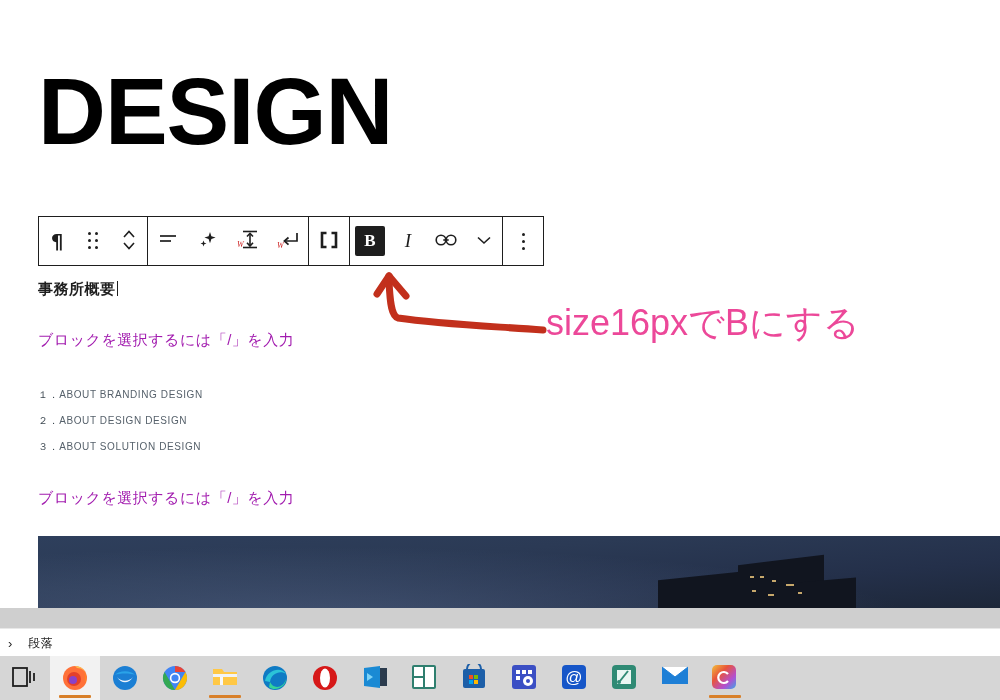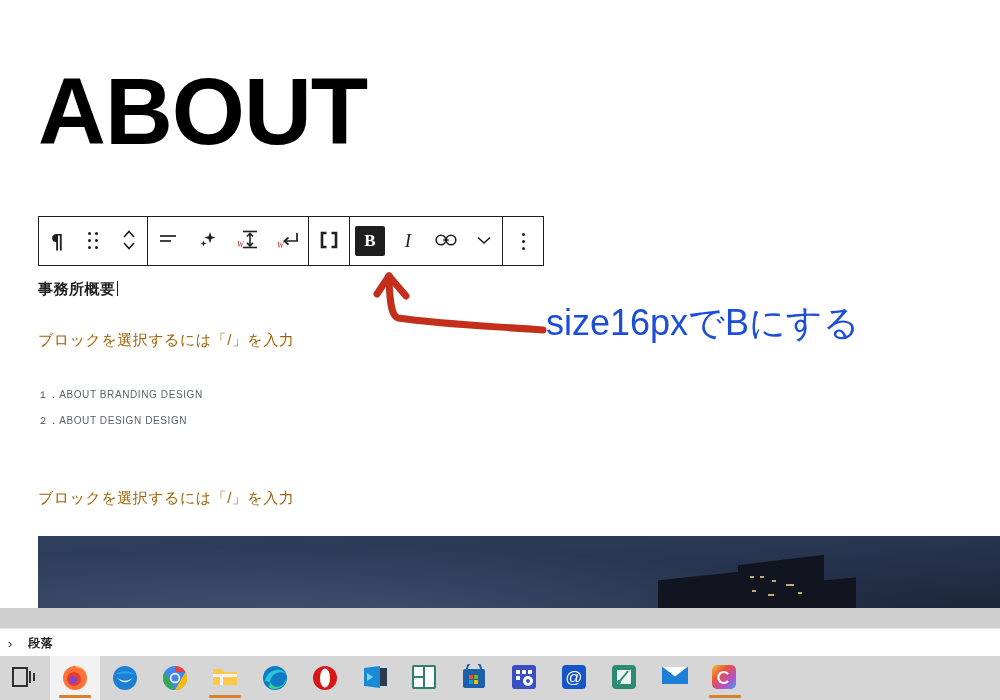--- a/index.html
+++ b/index.html
@@ -43,21 +43,21 @@
   .italic-gl{font-size:19px;font-style:italic;font-family:"Liberation Serif",serif;}
   .dots6{display:grid;grid-template-columns:4px 4px;grid-template-rows:4px 4px 4px;gap:3px;}
   .dots6 i{width:3px;height:3px;background:#1e1e1e;border-radius:50%;display:block;}
   .dots3{display:flex;flex-direction:column;gap:4px;align-items:center;}
   .dots3 i{width:3px;height:3px;background:#1e1e1e;border-radius:50%;display:block;}
 
   
   .blk{position:absolute;left:38px;color:#1e1e1e;}
   .para-bold{top:280px;font-size:15px;font-weight:bold;letter-spacing:0.5px;text-align:center;}
   .caret{display:inline-block;width:1px;height:15px;background:#1e1e1e;vertical-align:-2px;margin-left:1px;}
-  .placeholder{font-size:15px;color:#a16207;letter-spacing:0.5px;text-align:right;}
+  .placeholder{font-size:15px;color:#a21caf;letter-spacing:0.5px;text-align:right;}
   .ph1{top:331px;}
   .ph2{top:489px;}
   .olist{top:382px;font-size:10px;color:#56616b;letter-spacing:0.6px;line-height:26px;}
   .olist div{white-space:nowrap;}
   .olist .num{color:#3c4750;}
 
   
   .photo{
     position:absolute;left:38px;top:536px;width:962px;height:72px;overflow:hidden;
     background:linear-gradient(175deg,#2e3f5c 0%,#2b3a55 35%,#24304a 70%,#1d2739 100%);
@@ -70,47 +70,47 @@
   .b3{left:760px;top:44px;width:58px;height:34px;transform:skewY(-5deg);}
   .win{position:absolute;background:#e8c27a;opacity:.85;width:4px;height:2px;}
 
   
   .grayband{position:absolute;left:0;top:608px;width:1000px;height:20px;background:#cfcfcf;}
   .breadcrumb{
     position:absolute;left:0;top:628px;width:1000px;height:28px;background:#fff;
     display:flex;align-items:center;border-top:1px solid #e8e8e8;
   }
   .bc-chev{margin-left:8px;color:#1e1e1e;font-size:13px;line-height:1;}
-  .bc-label{margin-left:16px;font-size:12px;color:#1e1e1e;letter-spacing:.5px;font-weight:bold;}
+  .bc-label{margin-left:16px;font-size:12px;color:#1e1e1e;letter-spacing:.5px;}
 
   
   .taskbar{
     position:absolute;left:0;top:656px;width:1000px;height:44px;background:#d6d6d6;
     display:flex;align-items:center;
   }
   .tk{width:50px;height:44px;display:flex;align-items:center;justify-content:center;
       position:relative;cursor:pointer;}
   .tk.active{background:#f2f2f2;}
   .tk .ul{position:absolute;left:9px;right:9px;bottom:2px;height:3px;background:#d8802a;border-radius:1px;}
   .ic{width:28px;height:28px;position:relative;display:block;}
   .ic svg{display:block;}
 
   
-  .annot{position:absolute;left:546px;top:299px;font-size:36px;color:#1d4ed8;
+  .annot{position:absolute;left:546px;top:299px;font-size:36px;color:#ec4899;
          letter-spacing:0px;white-space:nowrap;font-family:"Liberation Sans",sans-serif;}
   .arrow{position:absolute;left:368px;top:262px;}
 </style>
 </head>
 <body>
 
 <div class="screen">
 
   <div class="editor">
 
-    <div class="page-title">ABOUT</div>
+    <div class="page-title">DESIGN</div>
 
     <div class="toolbar">
 
       <div class="tgroup">
         <button class="tbtn">
           <span class="pilcrow">¶</span>
         </button>
         <button class="tbtn">
           <span class="dots6">
             <i></i>
@@ -223,20 +223,23 @@
     </div>
 
     <div class="blk placeholder ph1">ブロックを選択するには「/」を入力</div>
 
     <div class="blk olist">
       <div>
         <span class="num">１．</span><span>ABOUT BRANDING DESIGN</span>
       </div>
       <div>
         <span class="num">２．</span><span>ABOUT DESIGN DESIGN</span>
+      </div>
+      <div>
+        <span class="num">３．</span><span>ABOUT SOLUTION DESIGN</span>
       </div>
     </div>
 
     <div class="blk placeholder ph2">ブロックを選択するには「/」を入力</div>
 
     <div class="photo">
       <div class="sky"></div>
       <div class="bld b1"></div>
       <div class="bld b2"></div>
       <div class="bld b3"></div>

